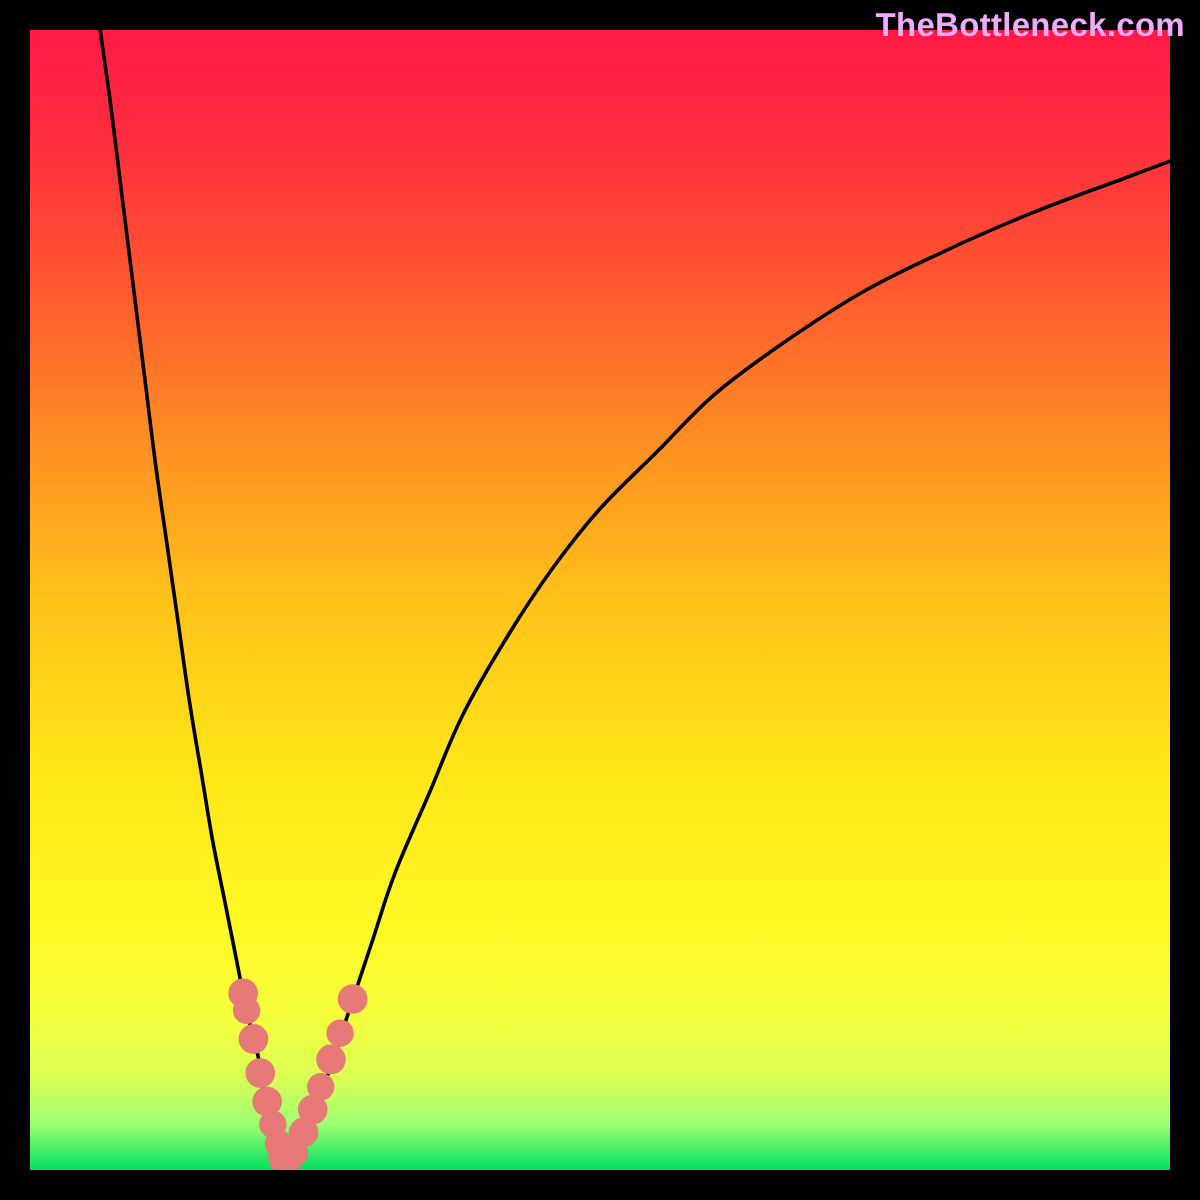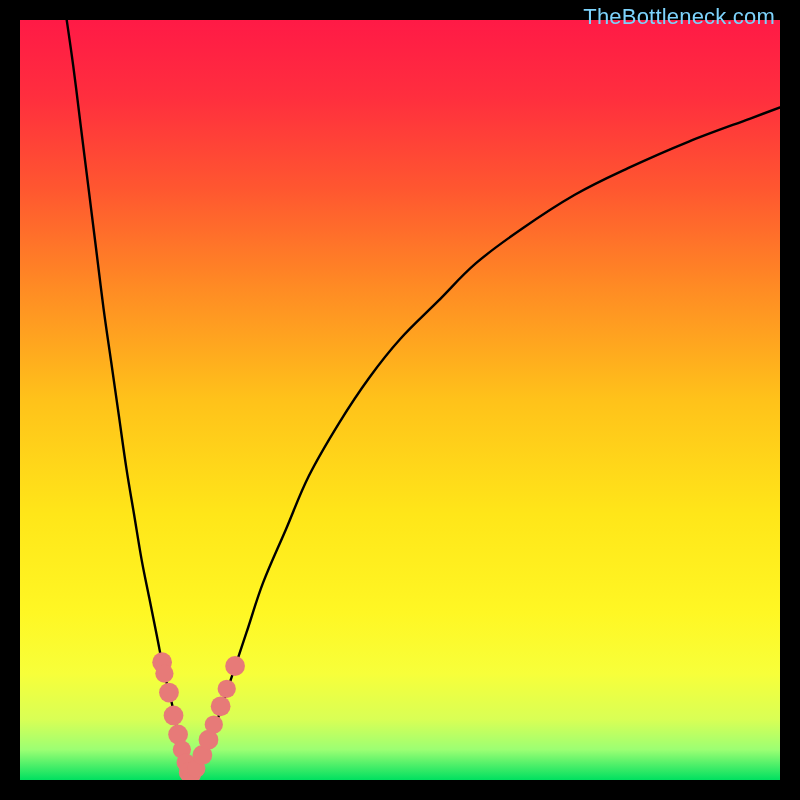--- a/index.html
+++ b/index.html
@@ -21,24 +21,24 @@
     
     left: 20px;
     top: 20px;
     width: 760px;
     height: 760px;
     overflow: hidden;
   }
   .watermark {
     position: absolute;
     top: 4px;
-    right: 25px;
-    color: #7dd3fc;
+    right: 10px;
+    color: #f0abfc;
     font-size: 22px;
-    font-weight: 400;
+    font-weight: 700;
     letter-spacing: 0.2px;
     z-index: 5;
   }
   svg {
     display: block;
   }
 </style>
 </head>
 <body>
 

